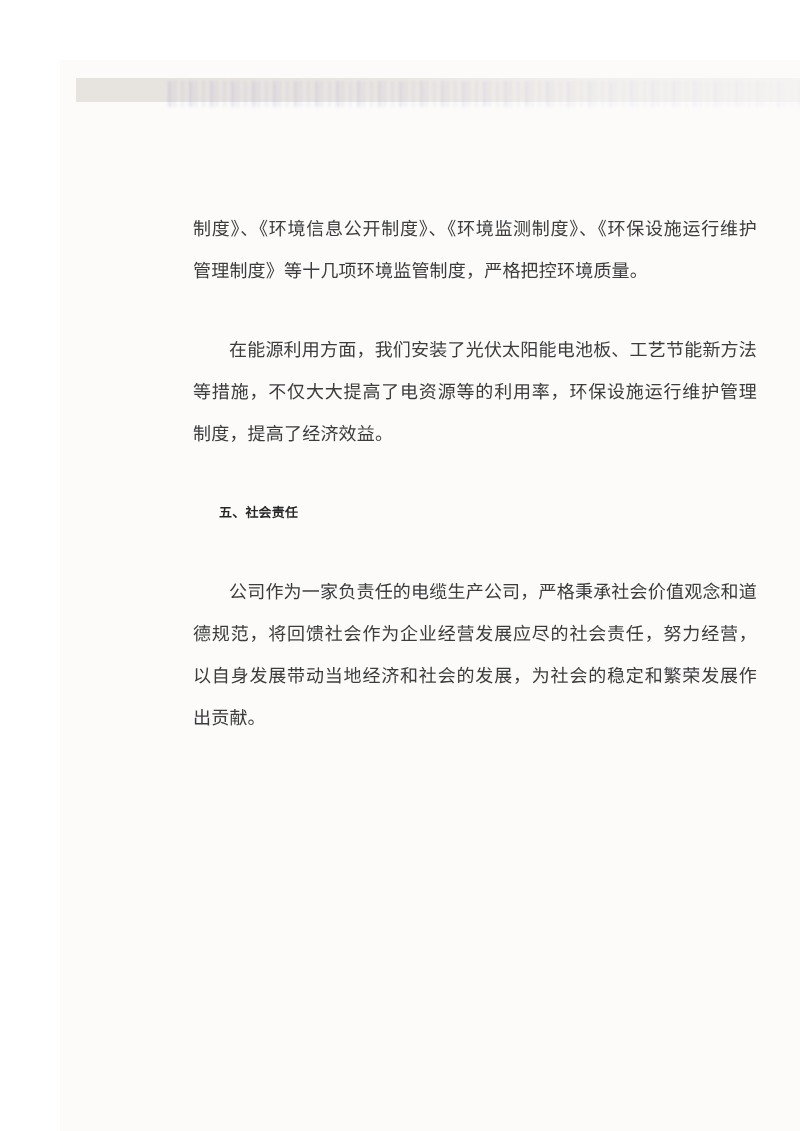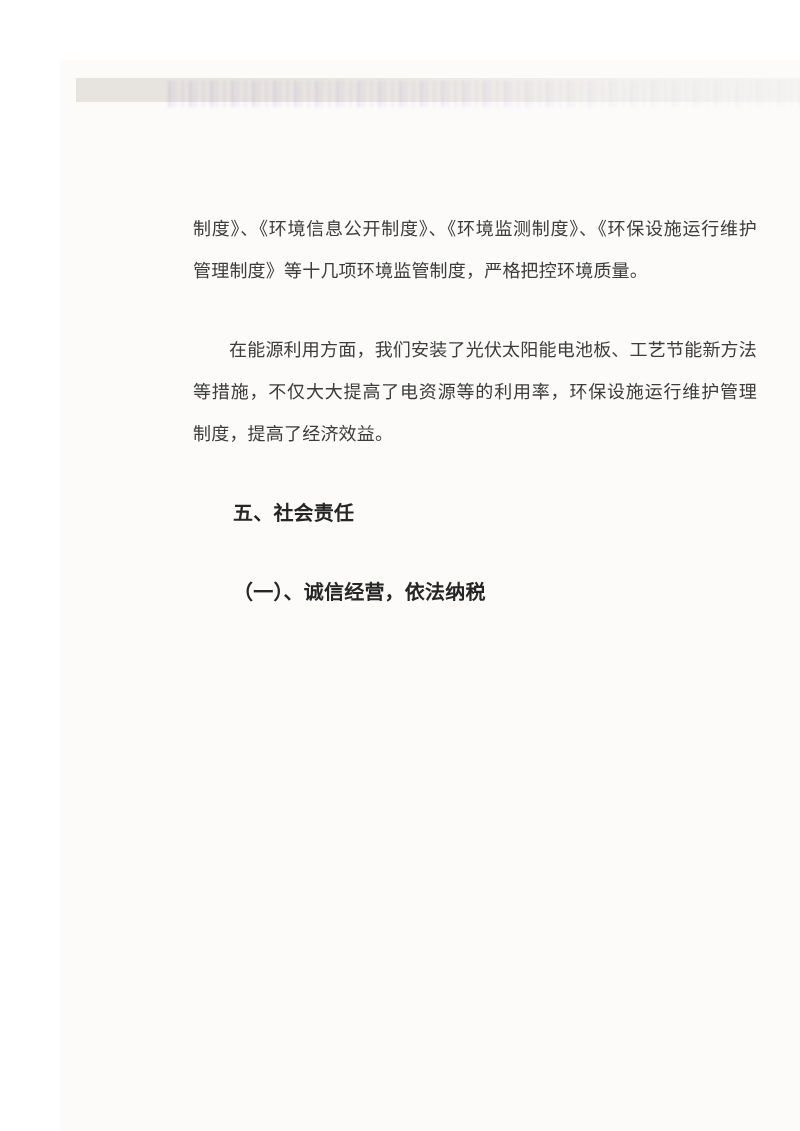--- a/index.html
+++ b/index.html
@@ -78,38 +78,38 @@
     text-justify: inter-ideograph;
     letter-spacing: 0.2px;
   }
   .para { margin-bottom: 13px; text-indent: 2em; }
   .para.no-indent { text-indent: 0; }
   .heading {
     margin-bottom: 13px;
     text-indent: 2em;
     font-weight: bold;
     color: var(--heading-ink);
-    font-size: 20px;
+    font-size: 13px;
     line-height: 42px;
   }
 </style>
 </head>
 <body>
 
 <div class="paper">
   <div class="scan-topline"></div>
   <div class="bleed"></div>
   <div class="bleed-fade"></div>
   <div class="scan-rightline"></div>
 
   <div class="content">
     <p class="para no-indent">制度》、《环境信息公开制度》、《环境监测制度》、《环保设施运行维护管理制度》等十几项环境监管制度，严格把控环境质量。</p>
 
     <p class="para">在能源利用方面，我们安装了光伏太阳能电池板、工艺节能新方法等措施，不仅大大提高了电资源等的利用率，环保设施运行维护管理制度，提高了经济效益。</p>
 
 
     <h2 class="heading">五、社会责任</h2>
 
+    <p class="para">公司作为一家负责任的电缆生产公司，严格秉承社会价值观念和道德规范，将回馈社会作为企业经营发展应尽的社会责任，努力经营，以自身发展带动当地经济和社会的发展，为社会的稳定和繁荣发展作出贡献。</p>
 
-    <h3 class="heading">（一）、诚信经营，依法纳税</h3>
 
   </div>
 </div>
 
 </body></html>

